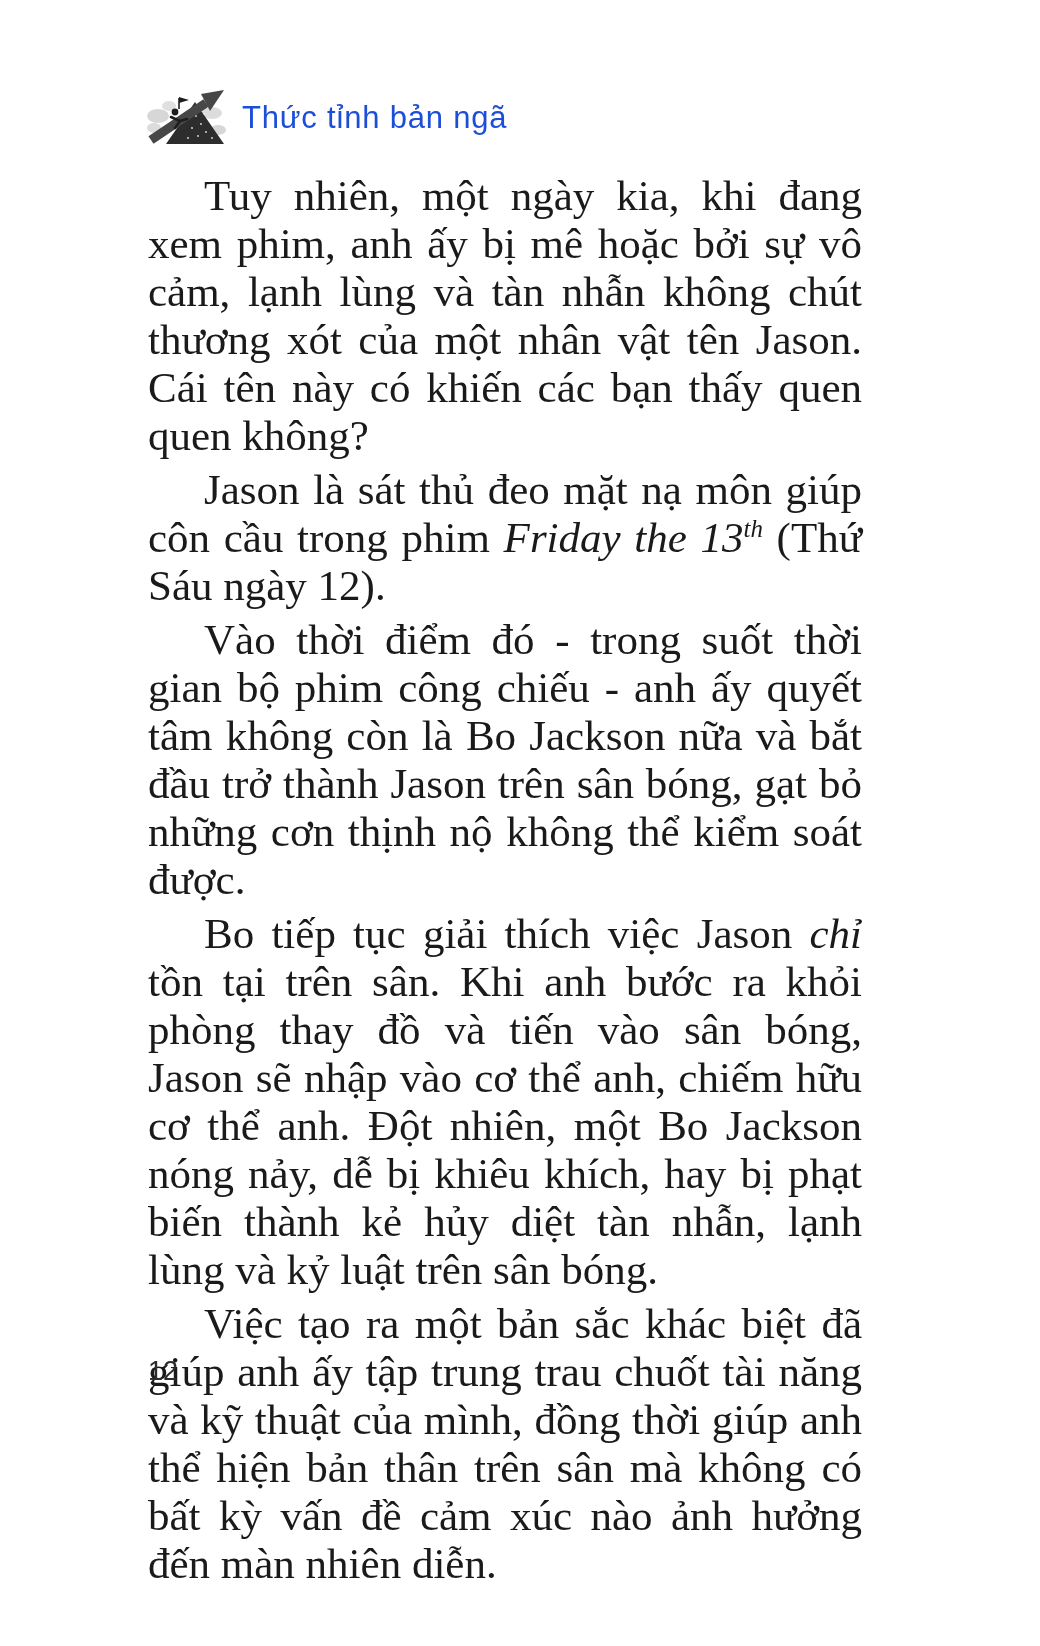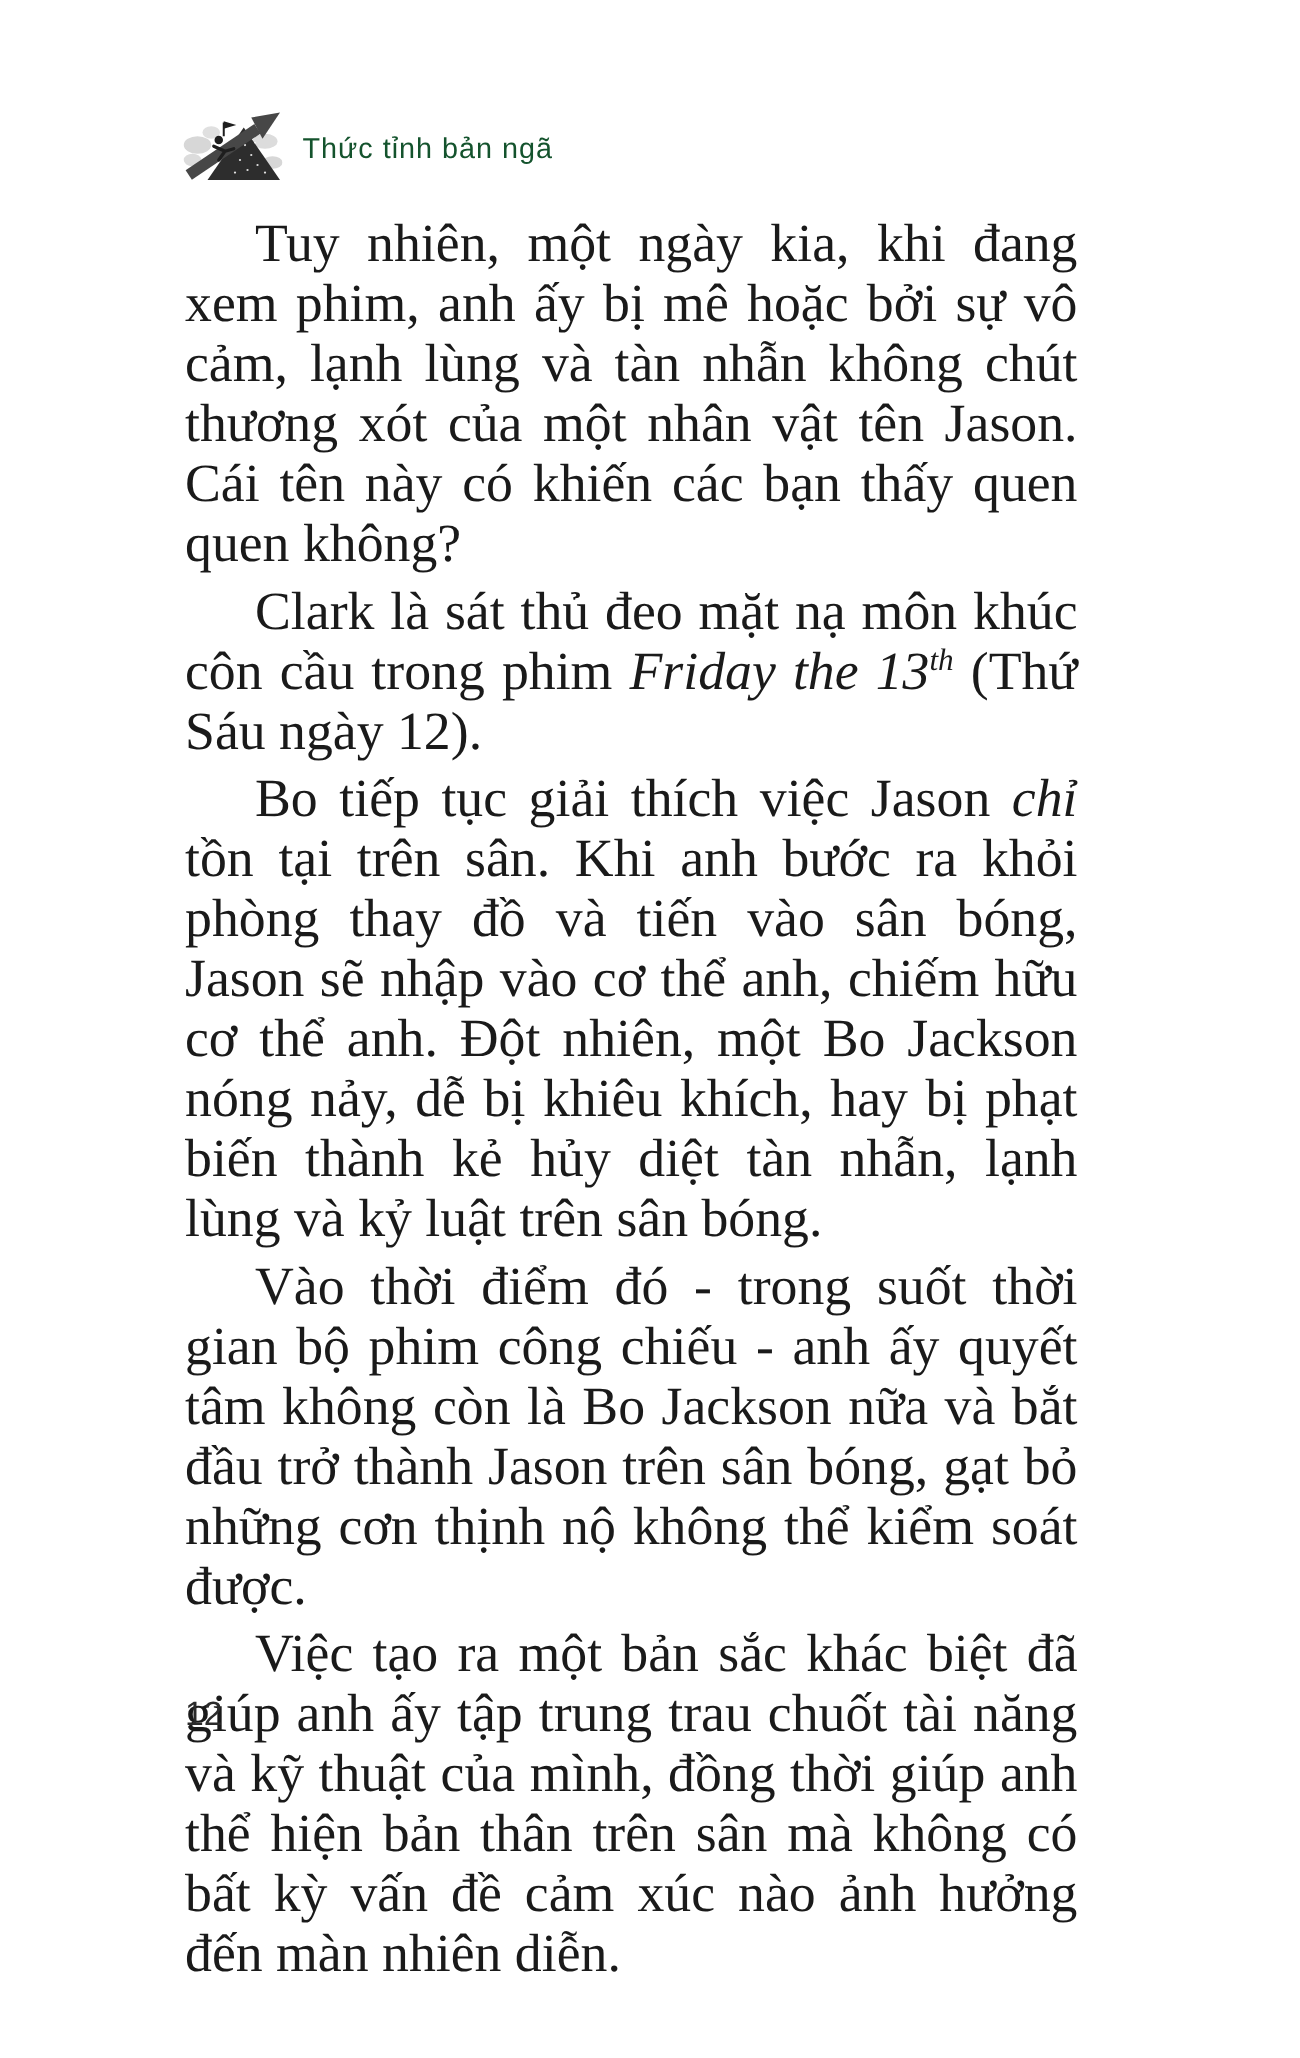--- a/index.html
+++ b/index.html
@@ -16,22 +16,22 @@
     position: absolute;
     top: 86px;
     left: 146px;
     display: flex;
     align-items: center;
     gap: 16px;
   }
   .logo { width: 80px; height: 58px; display: block; }
   .header-title {
     font-family: "Liberation Sans", "DejaVu Sans", sans-serif;
-    font-size: 23px;
-    color: #14532d;
+    font-size: 31px;
+    color: #1d4ed8;
     letter-spacing: 0.8px;
     padding-top: 6px;
   }
   .content {
     position: absolute;
     top: 172px;
     left: 148px;
     width: 714px;
   }
   .content p {
@@ -90,25 +90,25 @@
       <polygon points="33,11 43,14 33,17" fill="#1e1e1e"></polygon>
       <circle cx="29" cy="26" r="3.4" fill="#1e1e1e"></circle>
       <path d="M25 31 L34 35 L29 42 M34 35 L41 33" stroke="#1e1e1e" stroke-width="2.6" fill="none" stroke-linecap="round"></path>
     </svg>
     <div class="header-title">Thức tỉnh bản ngã</div>
   </header>
 
   <main class="content">
     <p><span>Tuy nhiên, một ngày kia, khi đang xem phim, anh ấy bị mê hoặc bởi sự vô cảm, lạnh lùng và tàn nhẫn không chút thương xót của một nhân vật tên Jason. Cái tên này có khiến các bạn thấy quen quen không?</span></p>
 
-    <p><span>Clark là sát thủ đeo mặt nạ môn khúc côn cầu trong phim </span><i>Friday the 13</i><sup class="ord">th</sup><span> (Thứ Sáu ngày 12).</span></p>
+    <p><span>Jason là sát thủ đeo mặt nạ môn giúp côn cầu trong phim </span><i>Friday the 13</i><sup class="ord">th</sup><span> (Thứ Sáu ngày 12).</span></p>
+
+    <p><span>Vào thời điểm đó - trong suốt thời gian bộ phim công chiếu - anh ấy quyết tâm không còn là Bo Jackson nữa và bắt đầu trở thành Jason trên sân bóng, gạt bỏ những cơn thịnh nộ không thể kiểm soát được.</span></p>
 
     <p><span>Bo tiếp tục giải thích việc Jason </span><i>chỉ</i><span> tồn tại trên sân. Khi anh bước ra khỏi phòng thay đồ và tiến vào sân bóng, Jason sẽ nhập vào cơ thể anh, chiếm hữu cơ thể anh. Đột nhiên, một Bo Jackson nóng nảy, dễ bị khiêu khích, hay bị phạt biến thành kẻ hủy diệt tàn nhẫn, lạnh lùng và kỷ luật trên sân bóng.</span></p>
-
-    <p><span>Vào thời điểm đó - trong suốt thời gian bộ phim công chiếu - anh ấy quyết tâm không còn là Bo Jackson nữa và bắt đầu trở thành Jason trên sân bóng, gạt bỏ những cơn thịnh nộ không thể kiểm soát được.</span></p>
 
     <p><span>Việc tạo ra một bản sắc khác biệt đã giúp anh ấy tập trung trau chuốt tài năng và kỹ thuật của mình, đồng thời giúp anh thể hiện bản thân trên sân mà không có bất kỳ vấn đề cảm xúc nào ảnh hưởng đến màn nhiên diễn.</span></p>
 
   </main>
 
   <div class="page-number">12</div>
 
 </div>
 
 </body></html>

